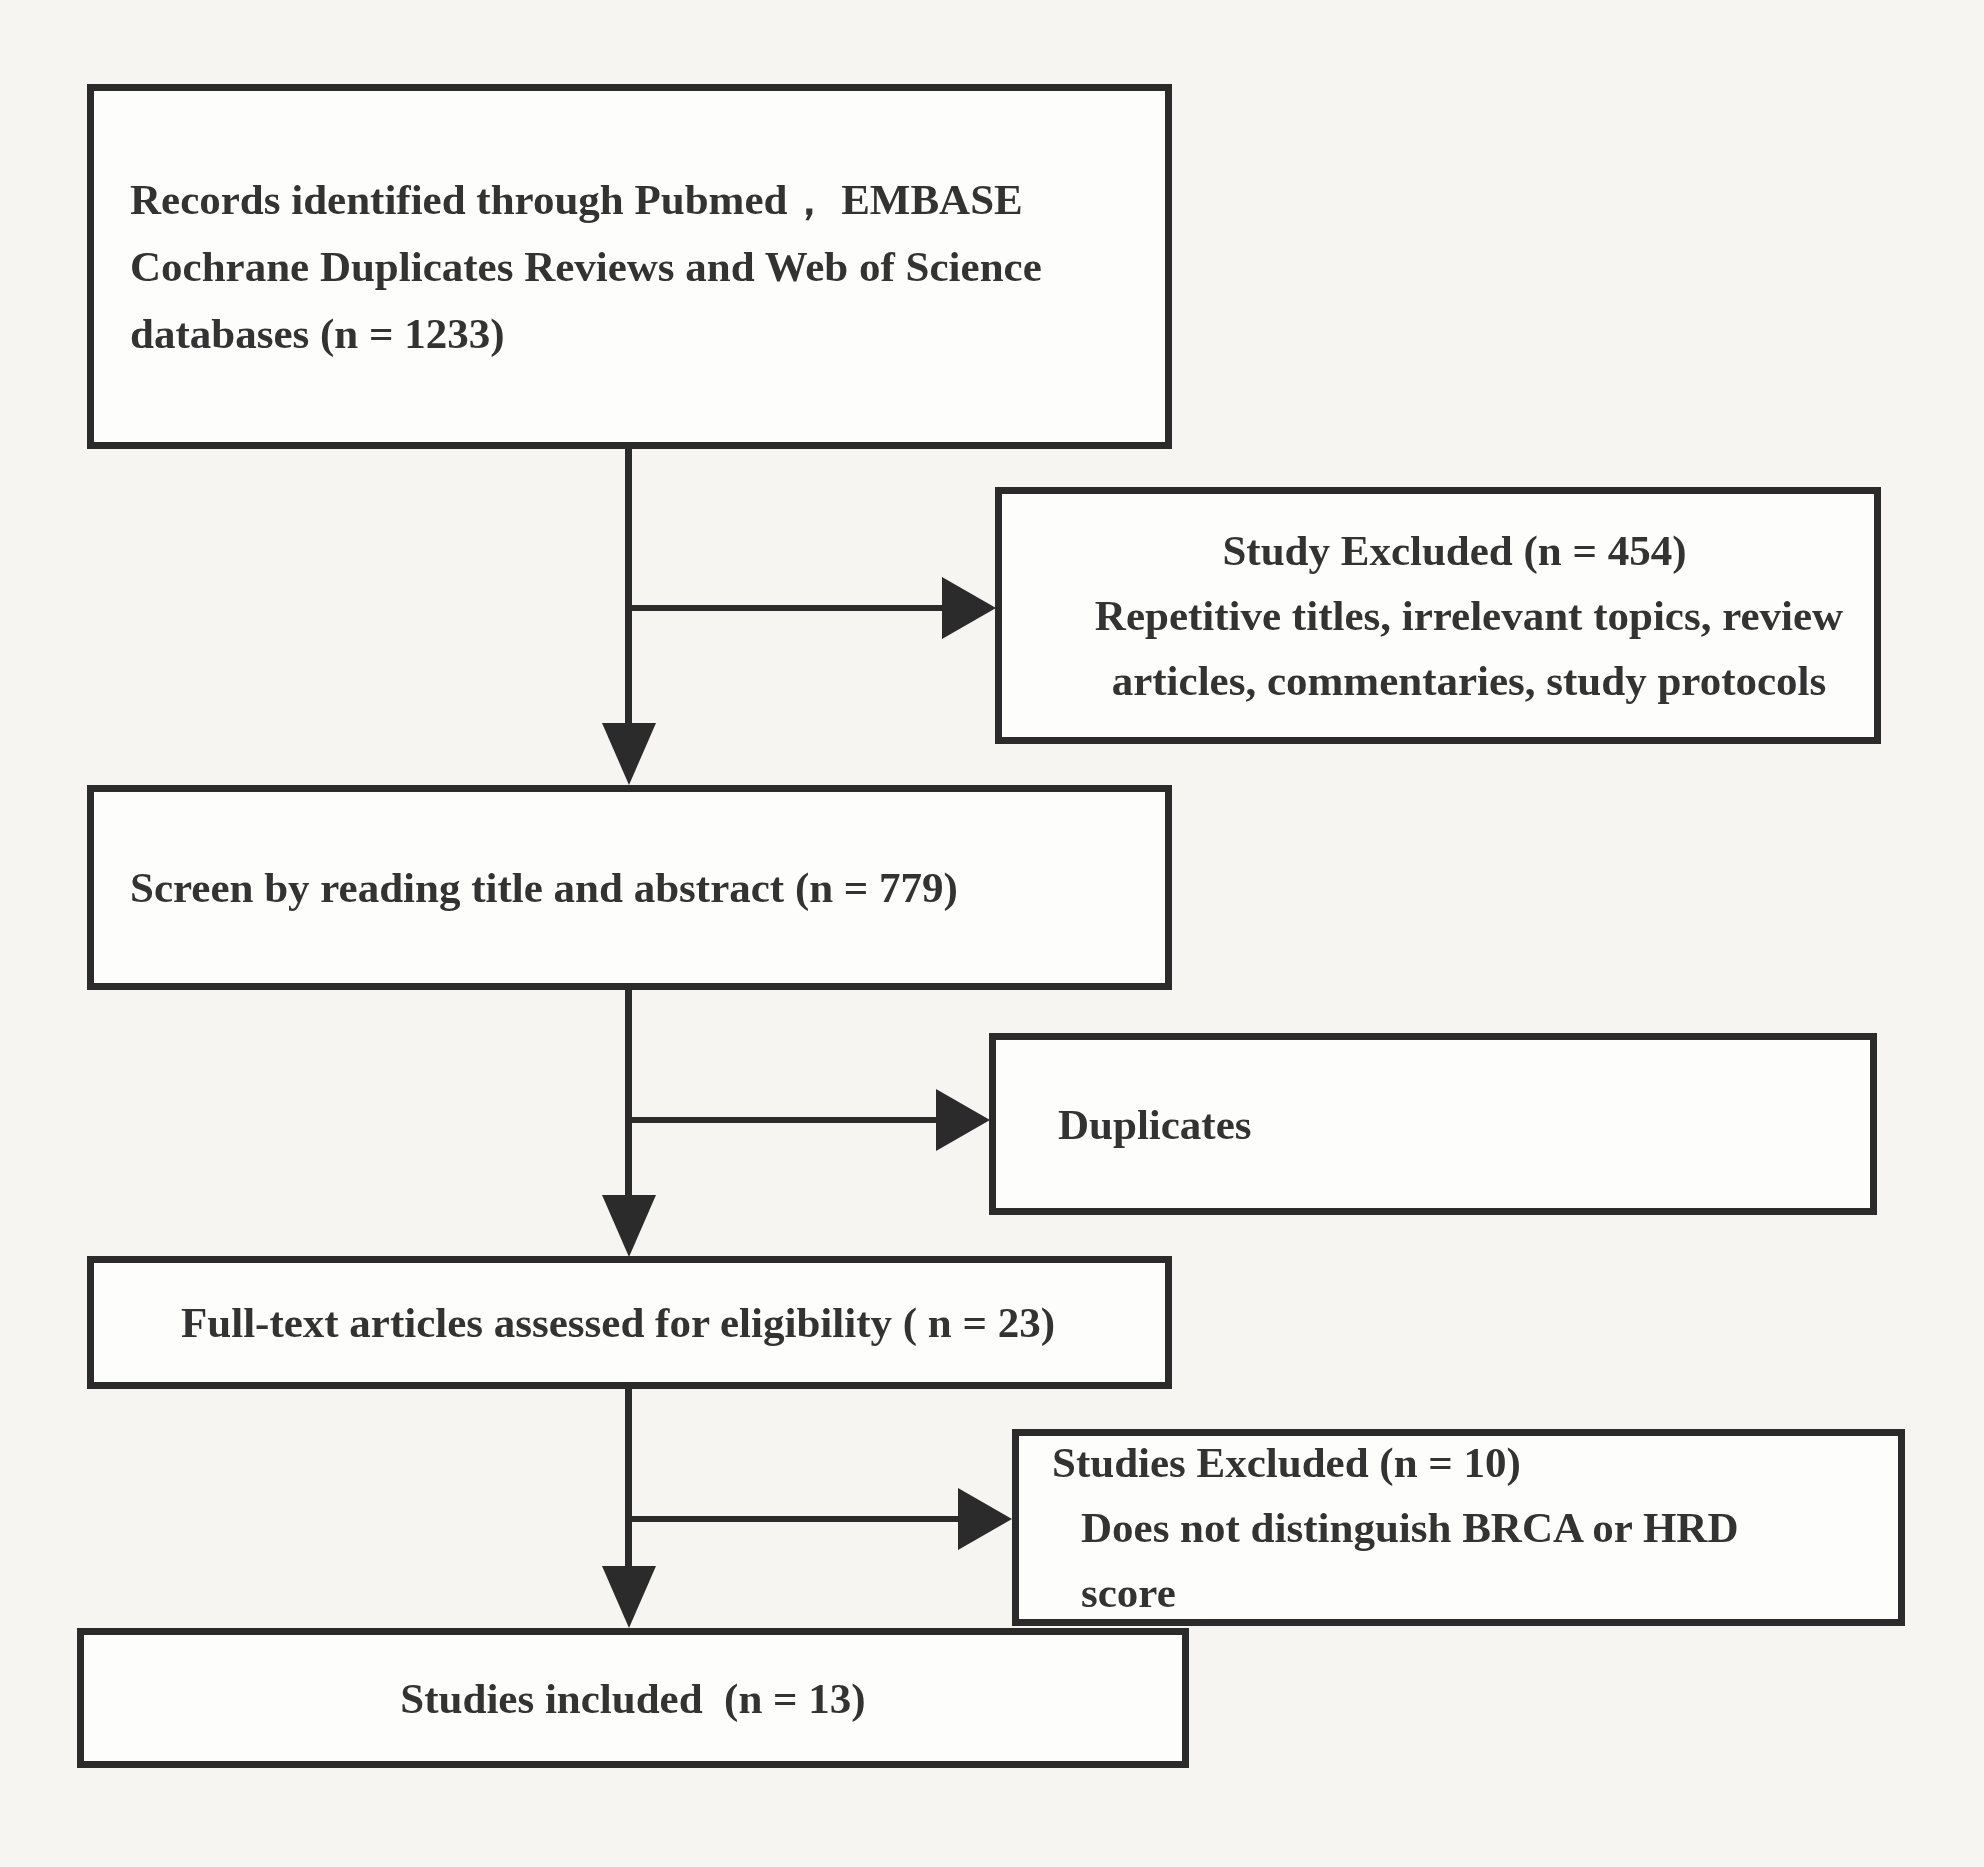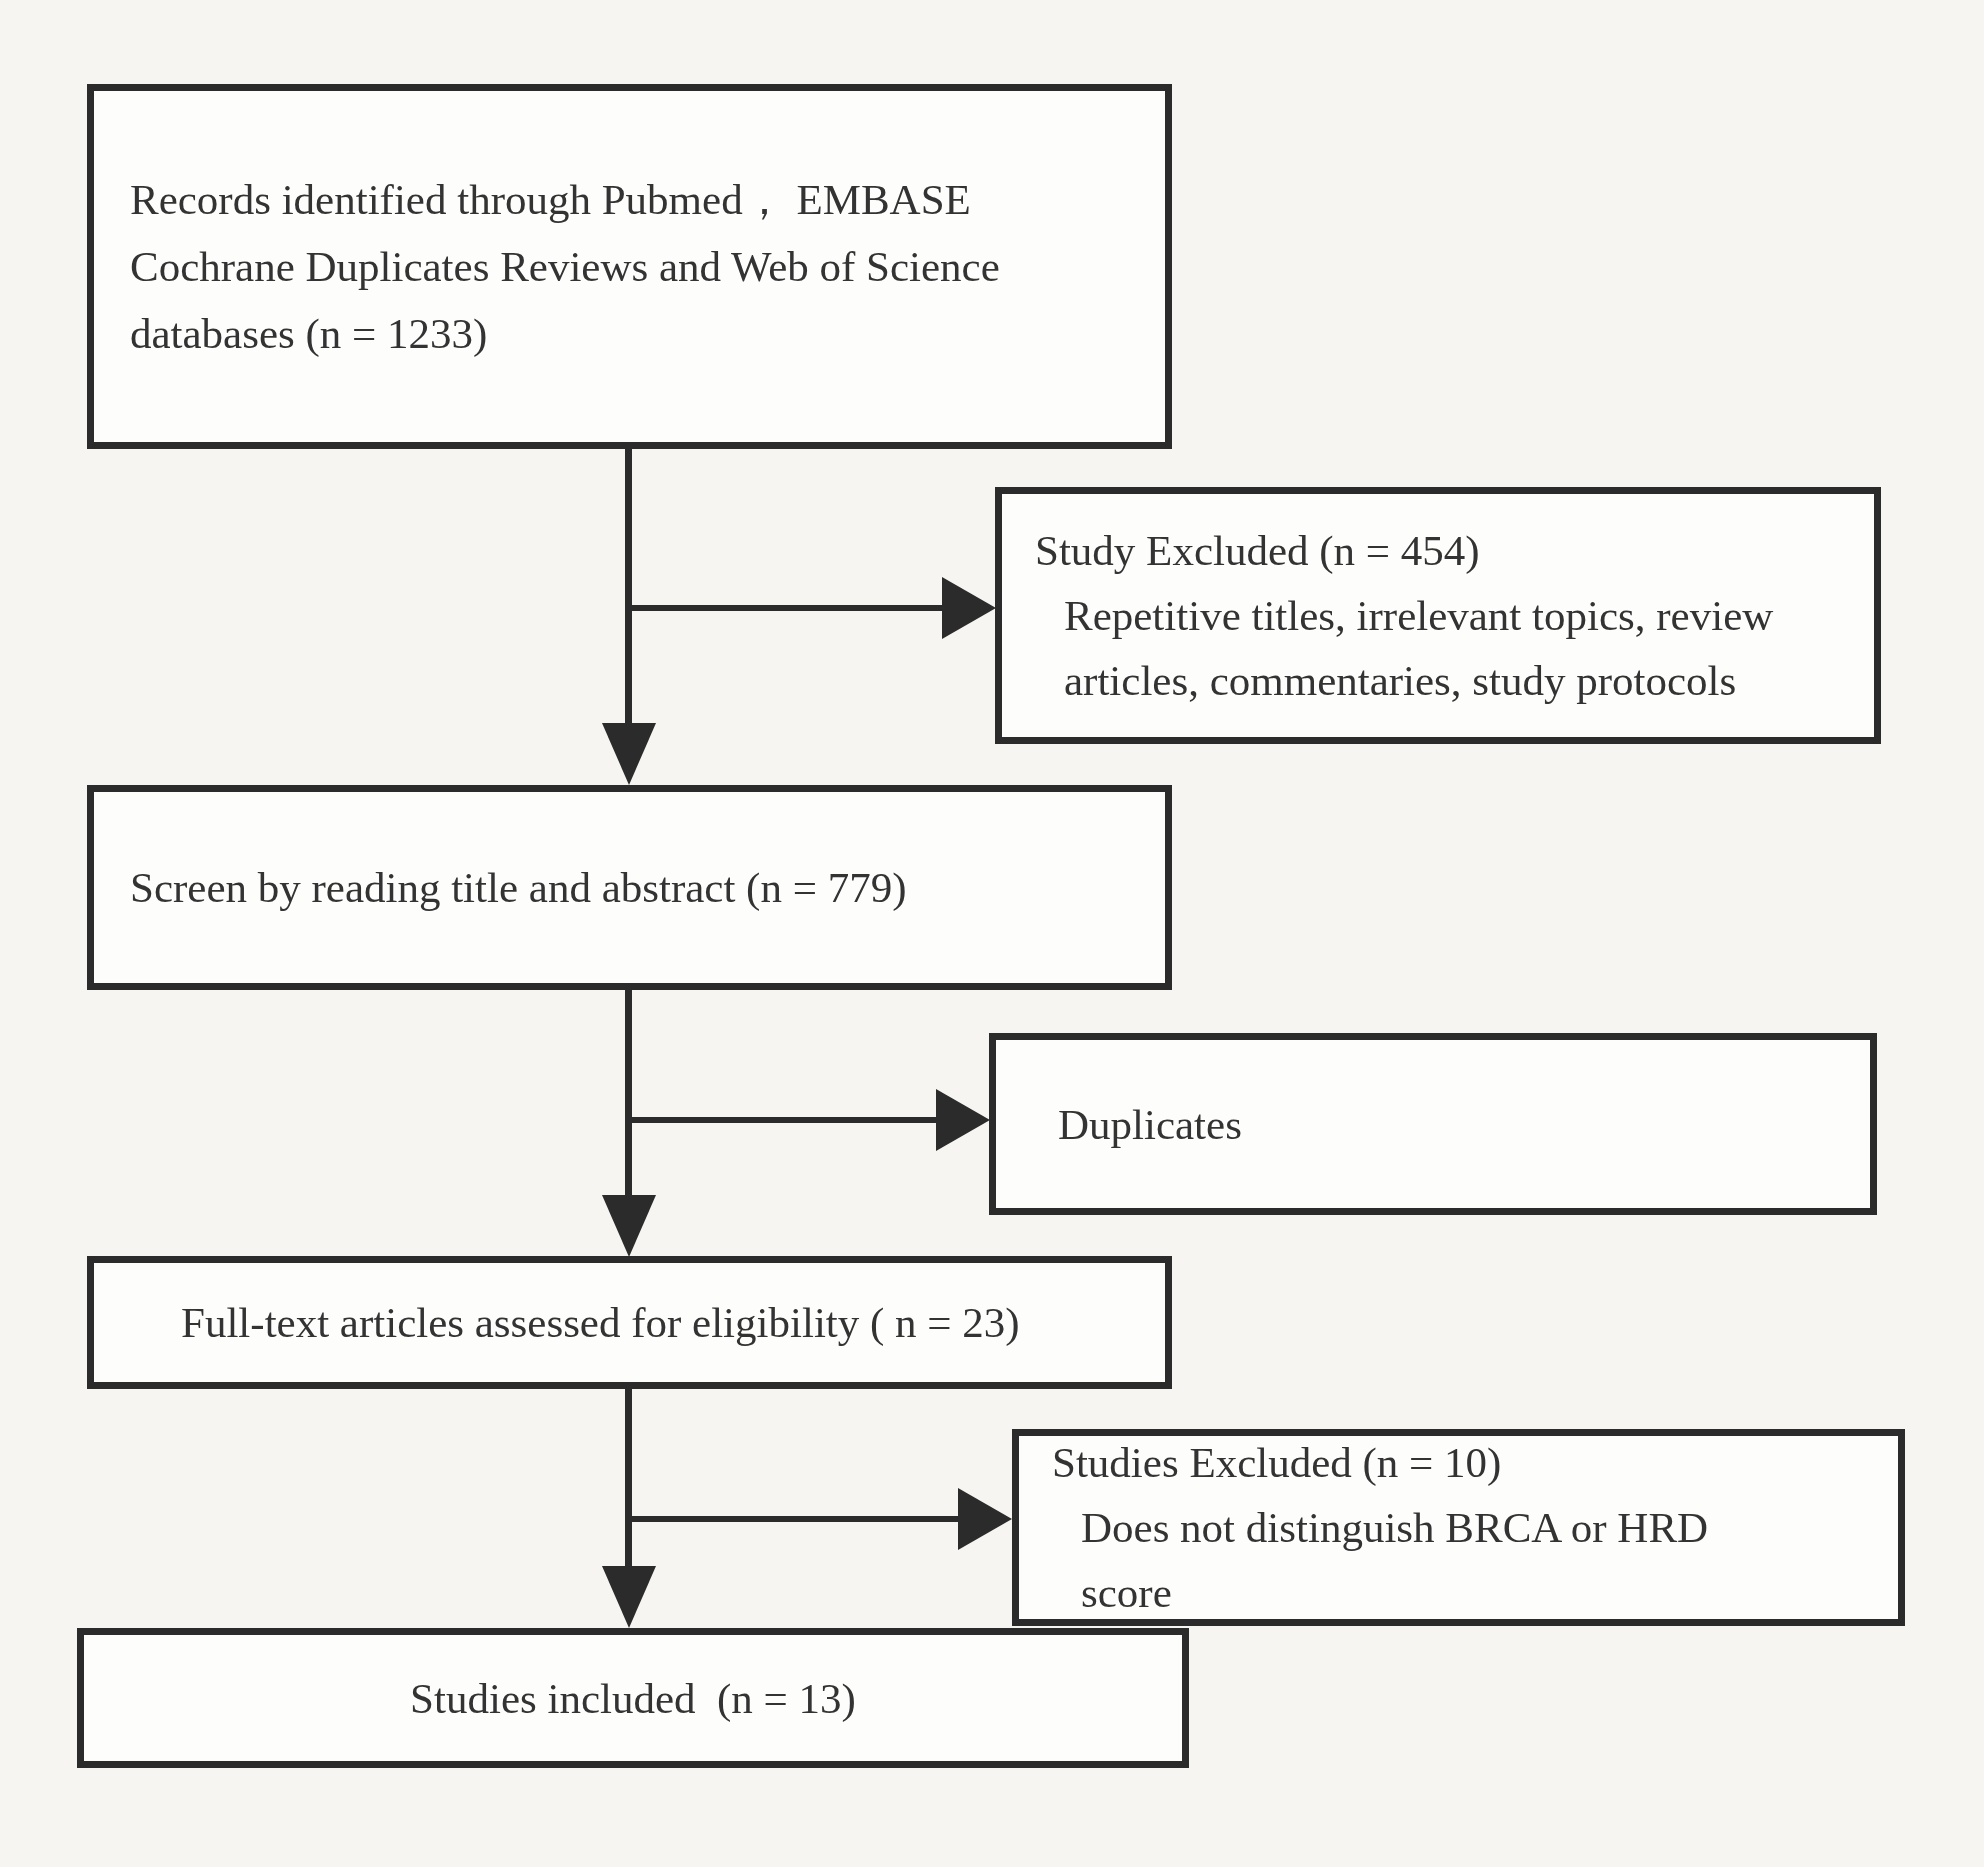--- a/index.html
+++ b/index.html
@@ -8,20 +8,21 @@
     width: 1985px;
     height: 1867px;
     background: #f6f5f2;
     font-family: "Liberation Serif", serif;
   }
   .canvas {
     position: relative;
     width: 1978px;
     height: 1867px;
     overflow: hidden;
+    font-weight: bold;
   }
   .box {
     position: absolute;
     box-sizing: border-box;
     background: #fdfdfc;
     border: 7.8px solid #2b2b2b;
     display: flex;
     flex-direction: column;
     justify-content: center;
     color: #333333;
@@ -56,21 +57,21 @@
     border-left: 54px solid #2b2b2b;
   }
 
   
   #box-records  { left: 87px;  top: 84px;  width: 1085px; height: 365px; padding-left: 36px; }
   #box-screen   { left: 87px;  top: 785px; width: 1085px; height: 205px; padding-left: 36px; }
   #box-fulltext { left: 87px;  top: 1256px; width: 1085px; height: 133px; padding-left: 87px; }
   #box-included { left: 77px;  top: 1628px; width: 1112px; height: 140px; text-align: center; }
 
   
-  #box-excluded1 { left: 995px; top: 487px;  width: 886px; height: 257px; }
+  #box-excluded1 { left: 995px; top: 487px;  width: 886px; height: 257px; align-items: center; }
   #box-excluded2 { left: 989px; top: 1033px; width: 888px; height: 182px; }
   #box-excluded3 { left: 1012px; top: 1429px; width: 893px; height: 197px; }
 
   
   #stem-1 { left: 625px; top: 449px;  height: 275px; }
   #stem-2 { left: 625px; top: 990px; height: 206px; }
   #stem-3 { left: 625px; top: 1389px; height: 179px; }
 
   
   #arrow-down-1 { left: 602px; top: 723px; }

